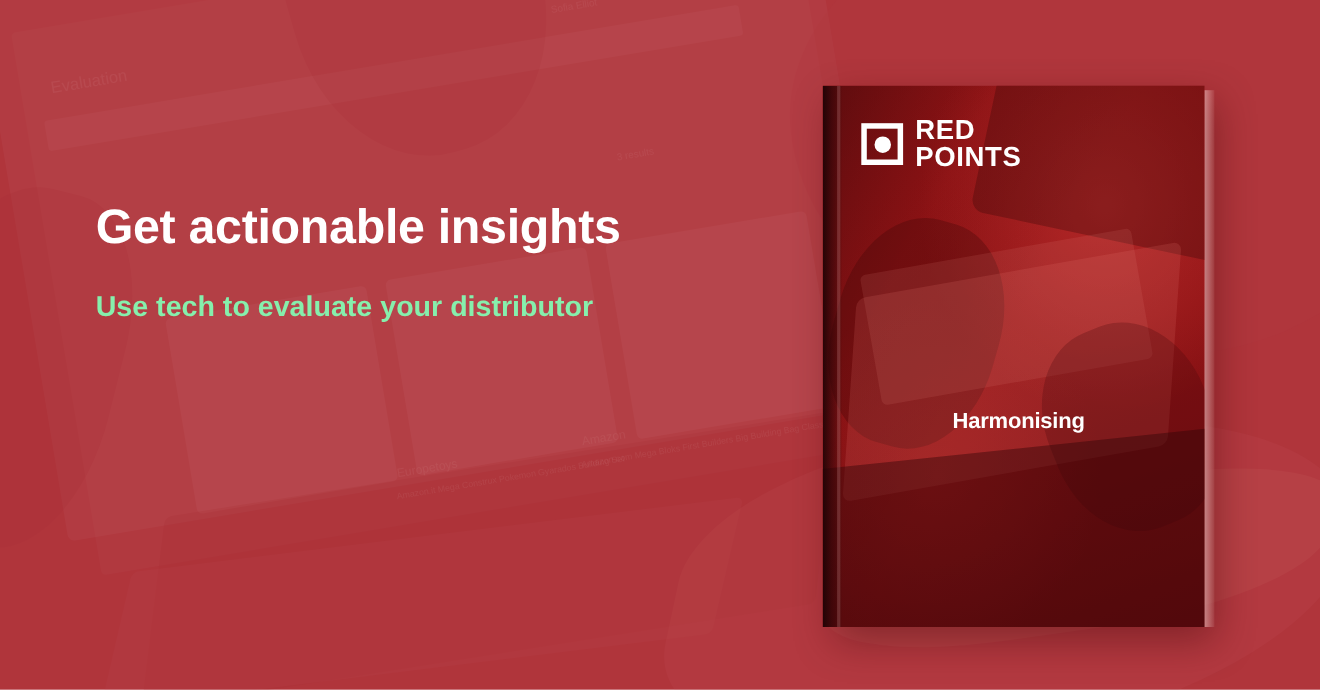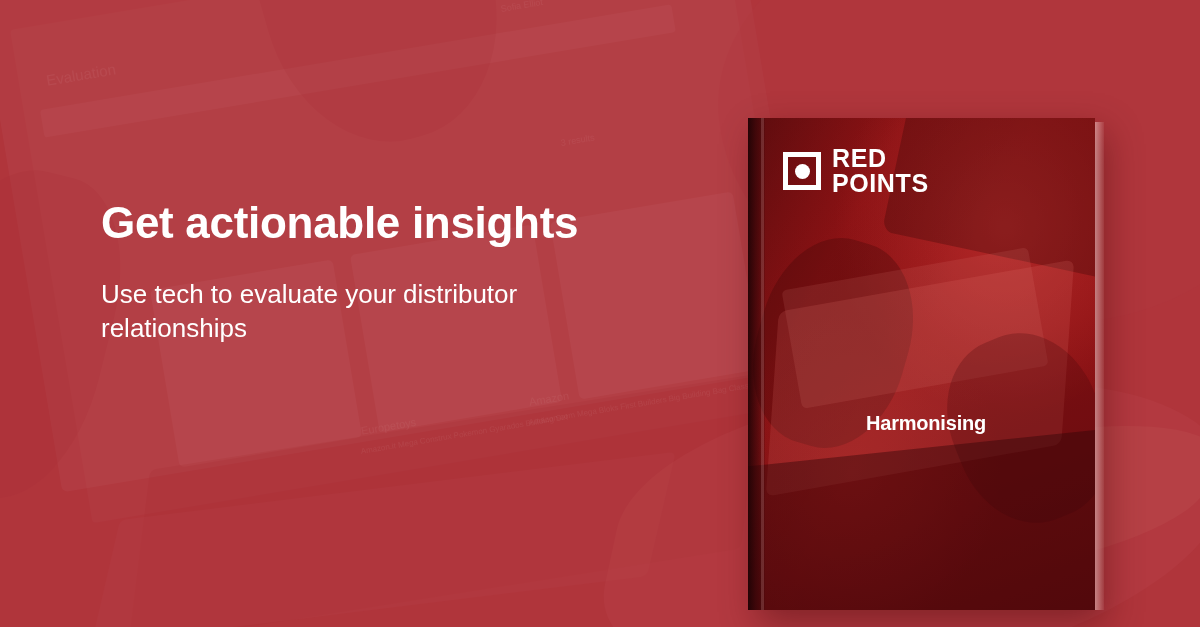--- a/index.html
+++ b/index.html
@@ -197,58 +197,56 @@
   
   .bg-wash {
     position: absolute;
     inset: 0;
     background: rgba(176, 53, 60, 0.62);
   }
 
   
   .copy {
     position: absolute;
-    left: 101px;
+    left: 87px;
     top: 183px;
     width: 600px;
     z-index: 5;
-    margin-top: 16px;
   }
   .headline {
     margin: 0;
     color: #ffffff;
     font-size: 44px;
     font-weight: 700;
     line-height: 47px;
     letter-spacing: -0.3px;
   }
   .headline .hl-line {
     display: block;
   }
   .subhead {
     margin: 31px 0 0 0;
-    color: #ffffff;
+    color: #86efac;
     font-size: 26px;
-    font-weight: 400;
+    font-weight: 700;
     line-height: 34px;
   }
   .subhead .sub-line {
     display: block;
   }
 
   
   .book {
     position: absolute;
     left: 748px;
     top: 78px;
     width: 347px;
     height: 492px;
     z-index: 6;
     box-shadow: 10px 14px 34px rgba(70, 8, 12, 0.45);
-    margin-top: 40px;
   }
   .book-cover {
     position: absolute;
     inset: 0;
     background:
       linear-gradient(118deg, rgba(40, 4, 6, 0.55) 0%, rgba(40, 4, 6, 0.10) 26%, rgba(0, 0, 0, 0) 48%),
       radial-gradient(ellipse 70% 55% at 74% 22%, rgba(208, 60, 58, 0.50) 0%, rgba(142, 18, 20, 0) 70%),
       radial-gradient(ellipse 60% 45% at 30% 72%, rgba(180, 36, 36, 0.40) 0%, rgba(142, 18, 20, 0) 72%),
       linear-gradient(160deg, #9c1517 0%, #8e1214 52%, #6d0c10 100%);
     overflow: hidden;
@@ -418,21 +416,20 @@
   </div>
 
   <div class="bg-wash"></div>
 
   <div class="copy">
     <h1 class="headline">
       <span class="hl-line">Get actionable insights</span>
     </h1>
     <p class="subhead">
       <span class="sub-line">Use tech to evaluate your distributor</span>
-      <span class="sub-line">relationships</span>
     </p>
   </div>
 
   <div class="book">
     <div class="book-pages"></div>
     <div class="book-cover">
       <div class="cover-shape" id="cover-shape-top-dark"></div>
       <div class="cover-shape" id="cover-shape-hand"></div>
       <div class="cover-shape" id="cover-shape-laptop-screen"></div>
       <div class="cover-shape" id="cover-shape-laptop"></div>

